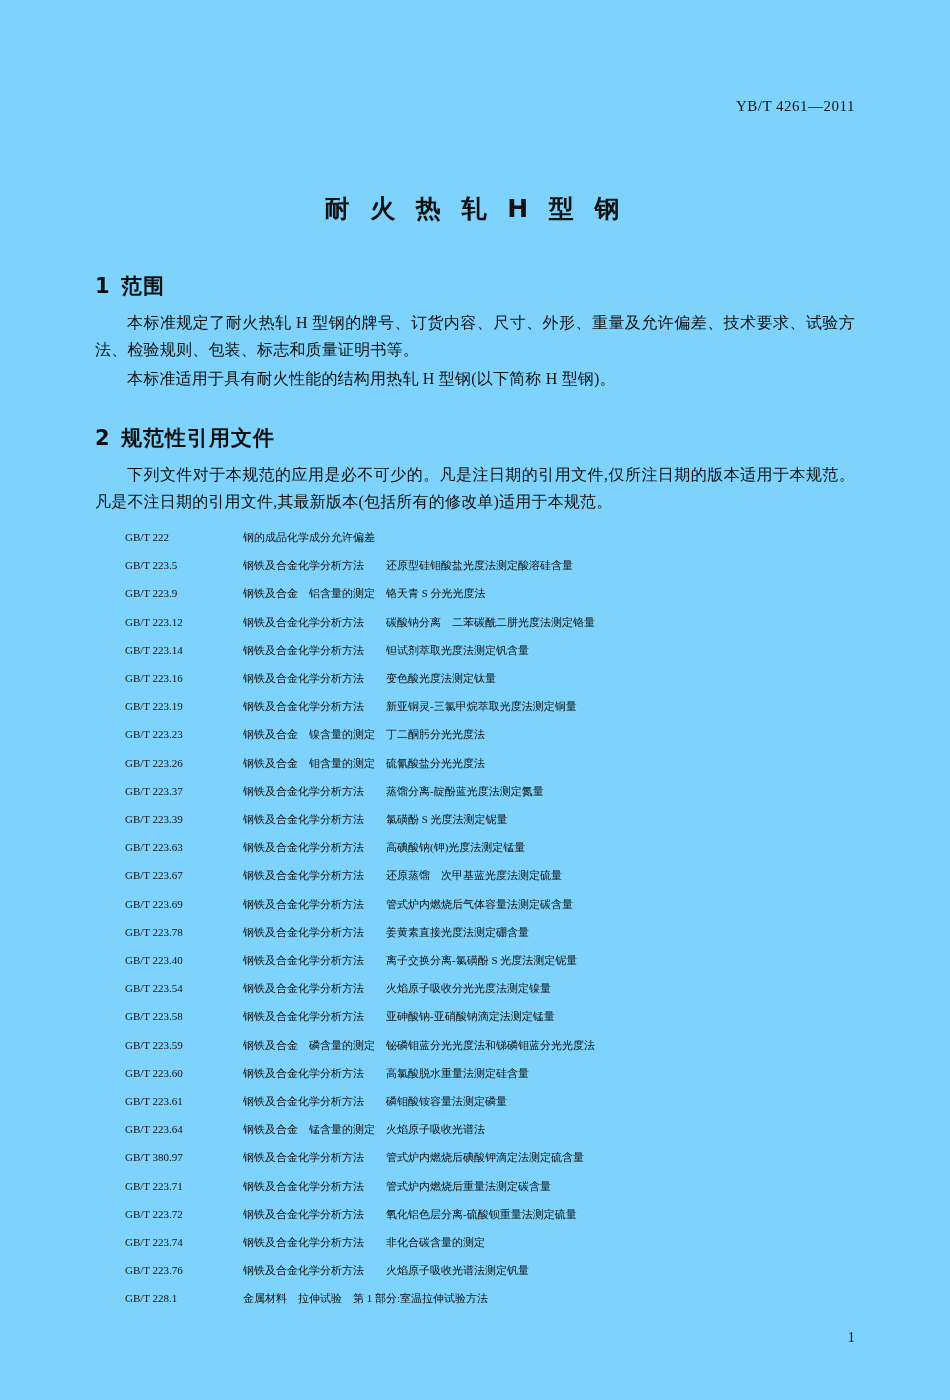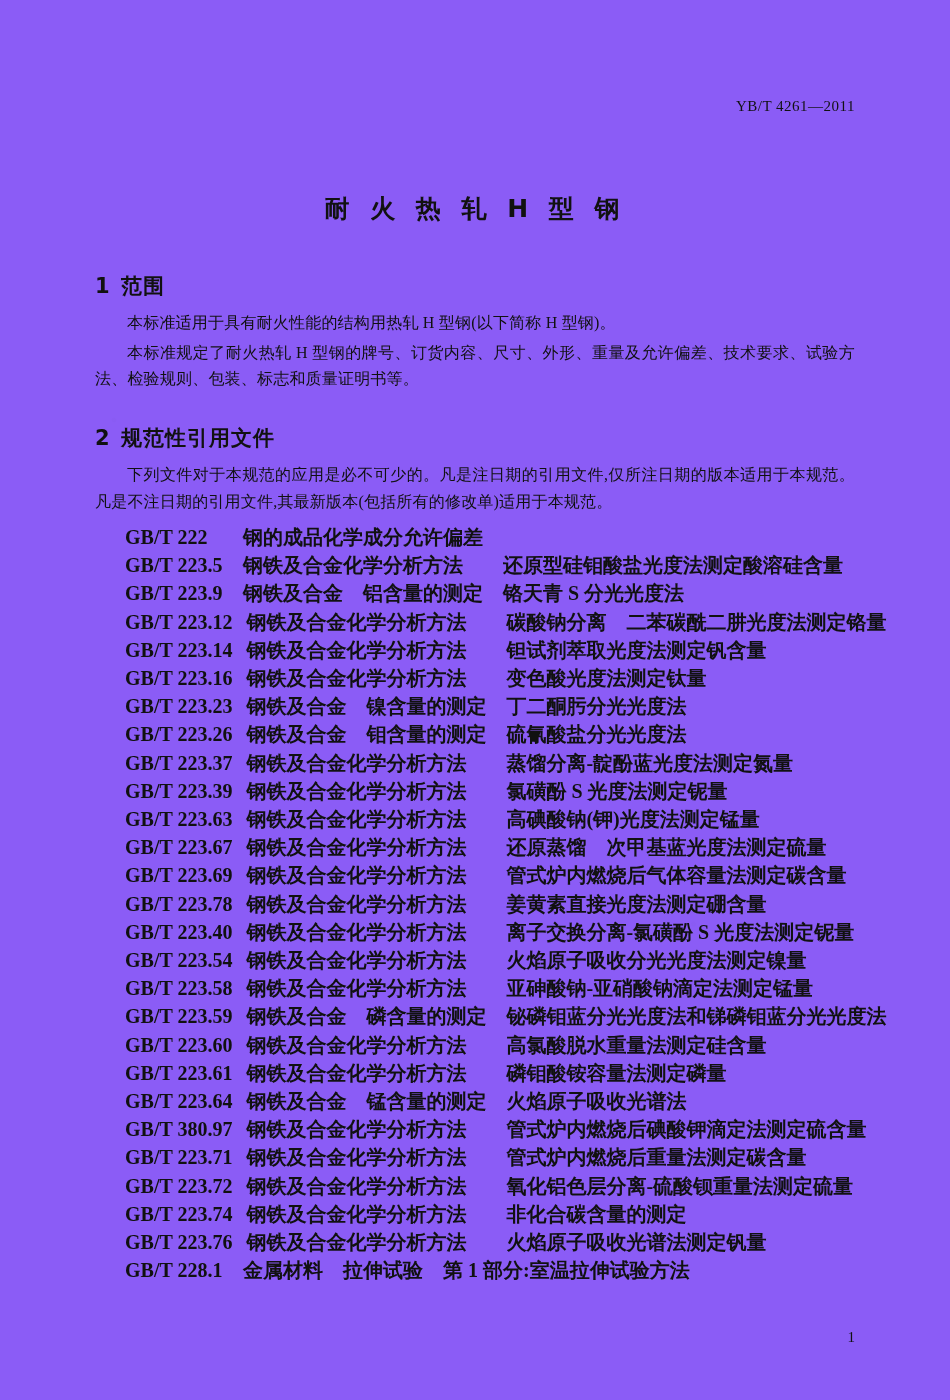--- a/index.html
+++ b/index.html
@@ -8,21 +8,21 @@
     background: #ffffff;
   }
   body {
     font-family: "Liberation Serif", "DejaVu Serif", serif;
     color: #111;
   }
   .page {
     position: relative;
     width: 950px;
     height: 1400px;
-    background: #8b5cf6;
+    background: #7dd3fc;
     overflow: hidden;
   }
   .page::before {
     
     content: "";
     position: absolute;
     inset: 0;
     background:
       radial-gradient(circle at 12% 30%, rgba(0,0,0,0.012) 0 2px, transparent 3px),
       radial-gradient(circle at 73% 66%, rgba(0,0,0,0.012) 0 2px, transparent 3px),
@@ -81,25 +81,24 @@
   }
   p.indent {
     text-indent: 32px;
   }
   .ref-list {
     margin: 0;
     padding: 0;
     list-style: none;
   }
   .ref-list li {
-    font-size: 20px;
+    font-size: 11px;
     line-height: 28.2px;
     padding-left: 30px;
     white-space: nowrap;
-    font-weight: bold;
   }
   .ref-code {
     display: inline-block;
     min-width: 104px;
   }
   .ref-sp1 { display: inline-block; width: 14px; }
   .page-num {
     position: absolute;
     right: 0;
     top: 1329px;
@@ -113,37 +112,38 @@
   <div class="content">
 
     <div class="std-no">YB/T 4261—2011</div>
 
     <div class="doc-title">耐 火 热 轧 H 型 钢</div>
 
     <div class="section" style="top: 272px;">
       <div class="sec-head">
         <span class="num">1</span><span>范围</span>
       </div>
+      <p class="para indent">本标准规定了耐火热轧 H 型钢的牌号、订货内容、尺寸、外形、重量及允许偏差、技术要求、试验方法、检验规则、包装、标志和质量证明书等。</p>
       <p class="para indent">本标准适用于具有耐火性能的结构用热轧 H 型钢(以下简称 H 型钢)。</p>
-      <p class="para indent">本标准规定了耐火热轧 H 型钢的牌号、订货内容、尺寸、外形、重量及允许偏差、技术要求、试验方法、检验规则、包装、标志和质量证明书等。</p>
     </div>
 
     <div class="section" style="top: 424px;">
       <div class="sec-head">
         <span class="num">2</span><span>规范性引用文件</span>
       </div>
       <p class="para indent">下列文件对于本规范的应用是必不可少的。凡是注日期的引用文件,仅所注日期的版本适用于本规范。凡是不注日期的引用文件,其最新版本(包括所有的修改单)适用于本规范。</p>
 
       <ul class="ref-list" style="margin-top: 8px;">
         <li><span class="ref-code">GB/T 222</span><span class="ref-sp1"></span><span>钢的成品化学成分允许偏差</span></li>
         <li><span class="ref-code">GB/T 223.5</span><span class="ref-sp1"></span><span>钢铁及合金化学分析方法　　还原型硅钼酸盐光度法测定酸溶硅含量</span></li>
         <li><span class="ref-code">GB/T 223.9</span><span class="ref-sp1"></span><span>钢铁及合金　铝含量的测定　铬天青 S 分光光度法</span></li>
         <li><span class="ref-code">GB/T 223.12</span><span class="ref-sp1"></span><span>钢铁及合金化学分析方法　　碳酸钠分离　二苯碳酰二肼光度法测定铬量</span></li>
         <li><span class="ref-code">GB/T 223.14</span><span class="ref-sp1"></span><span>钢铁及合金化学分析方法　　钽试剂萃取光度法测定钒含量</span></li>
         <li><span class="ref-code">GB/T 223.16</span><span class="ref-sp1"></span><span>钢铁及合金化学分析方法　　变色酸光度法测定钛量</span></li>
+        <li><span class="ref-code">GB/T 223.19</span><span class="ref-sp1"></span><span>钢铁及合金化学分析方法　　新亚铜灵-三氯甲烷萃取光度法测定铜量</span></li>
         <li><span class="ref-code">GB/T 223.23</span><span class="ref-sp1"></span><span>钢铁及合金　镍含量的测定　丁二酮肟分光光度法</span></li>
         <li><span class="ref-code">GB/T 223.26</span><span class="ref-sp1"></span><span>钢铁及合金　钼含量的测定　硫氰酸盐分光光度法</span></li>
         <li><span class="ref-code">GB/T 223.37</span><span class="ref-sp1"></span><span>钢铁及合金化学分析方法　　蒸馏分离-靛酚蓝光度法测定氮量</span></li>
         <li><span class="ref-code">GB/T 223.39</span><span class="ref-sp1"></span><span>钢铁及合金化学分析方法　　氯磺酚 S 光度法测定铌量</span></li>
         <li><span class="ref-code">GB/T 223.63</span><span class="ref-sp1"></span><span>钢铁及合金化学分析方法　　高碘酸钠(钾)光度法测定锰量</span></li>
         <li><span class="ref-code">GB/T 223.67</span><span class="ref-sp1"></span><span>钢铁及合金化学分析方法　　还原蒸馏　次甲基蓝光度法测定硫量</span></li>
         <li><span class="ref-code">GB/T 223.69</span><span class="ref-sp1"></span><span>钢铁及合金化学分析方法　　管式炉内燃烧后气体容量法测定碳含量</span></li>
         <li><span class="ref-code">GB/T 223.78</span><span class="ref-sp1"></span><span>钢铁及合金化学分析方法　　姜黄素直接光度法测定硼含量</span></li>
         <li><span class="ref-code">GB/T 223.40</span><span class="ref-sp1"></span><span>钢铁及合金化学分析方法　　离子交换分离-氯磺酚 S 光度法测定铌量</span></li>
         <li><span class="ref-code">GB/T 223.54</span><span class="ref-sp1"></span><span>钢铁及合金化学分析方法　　火焰原子吸收分光光度法测定镍量</span></li>

